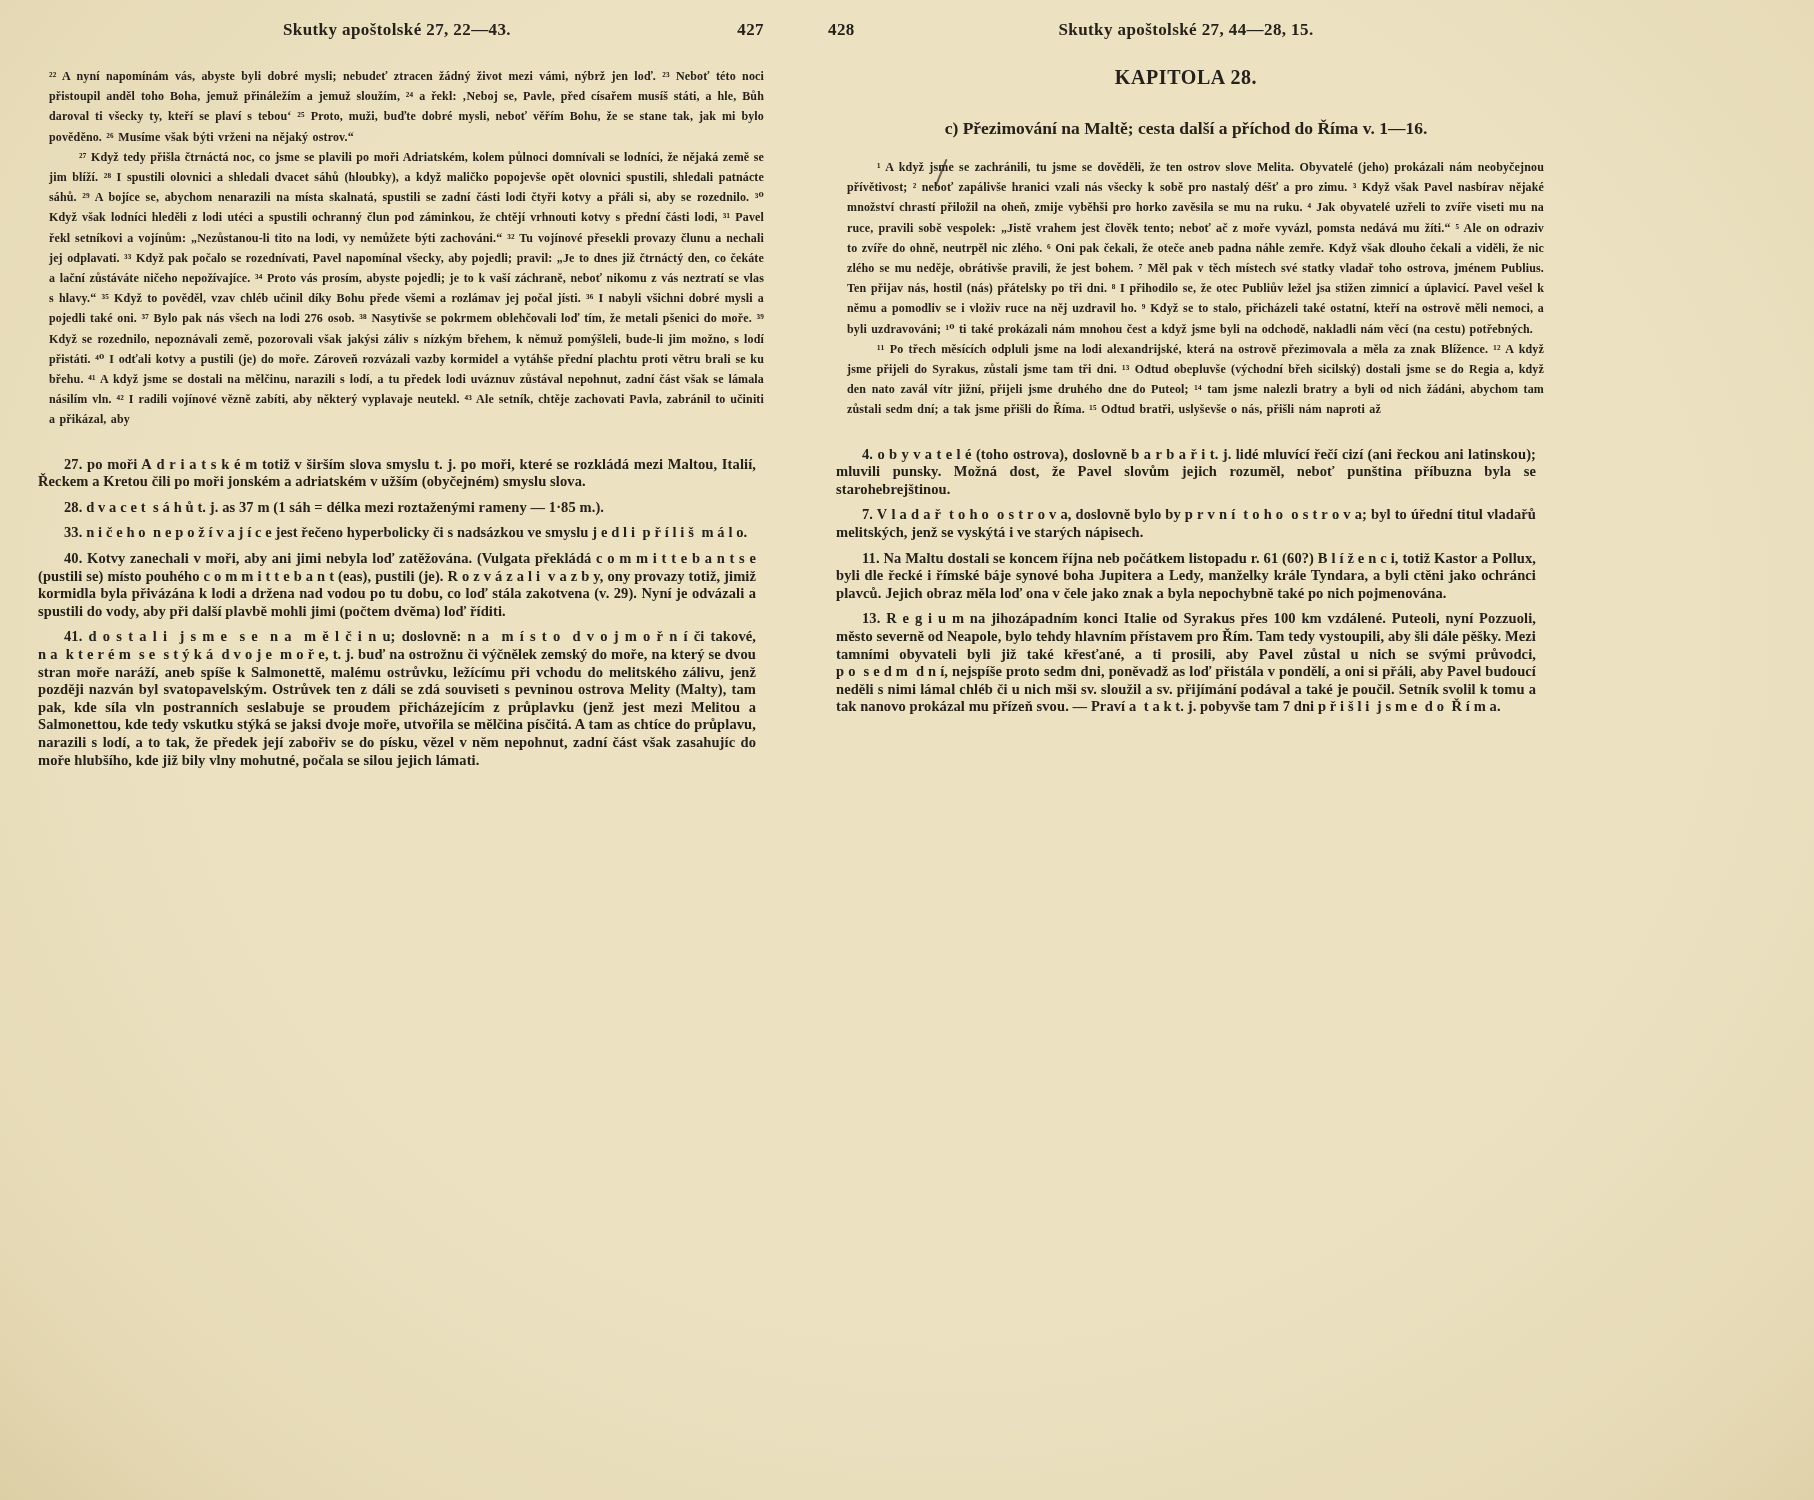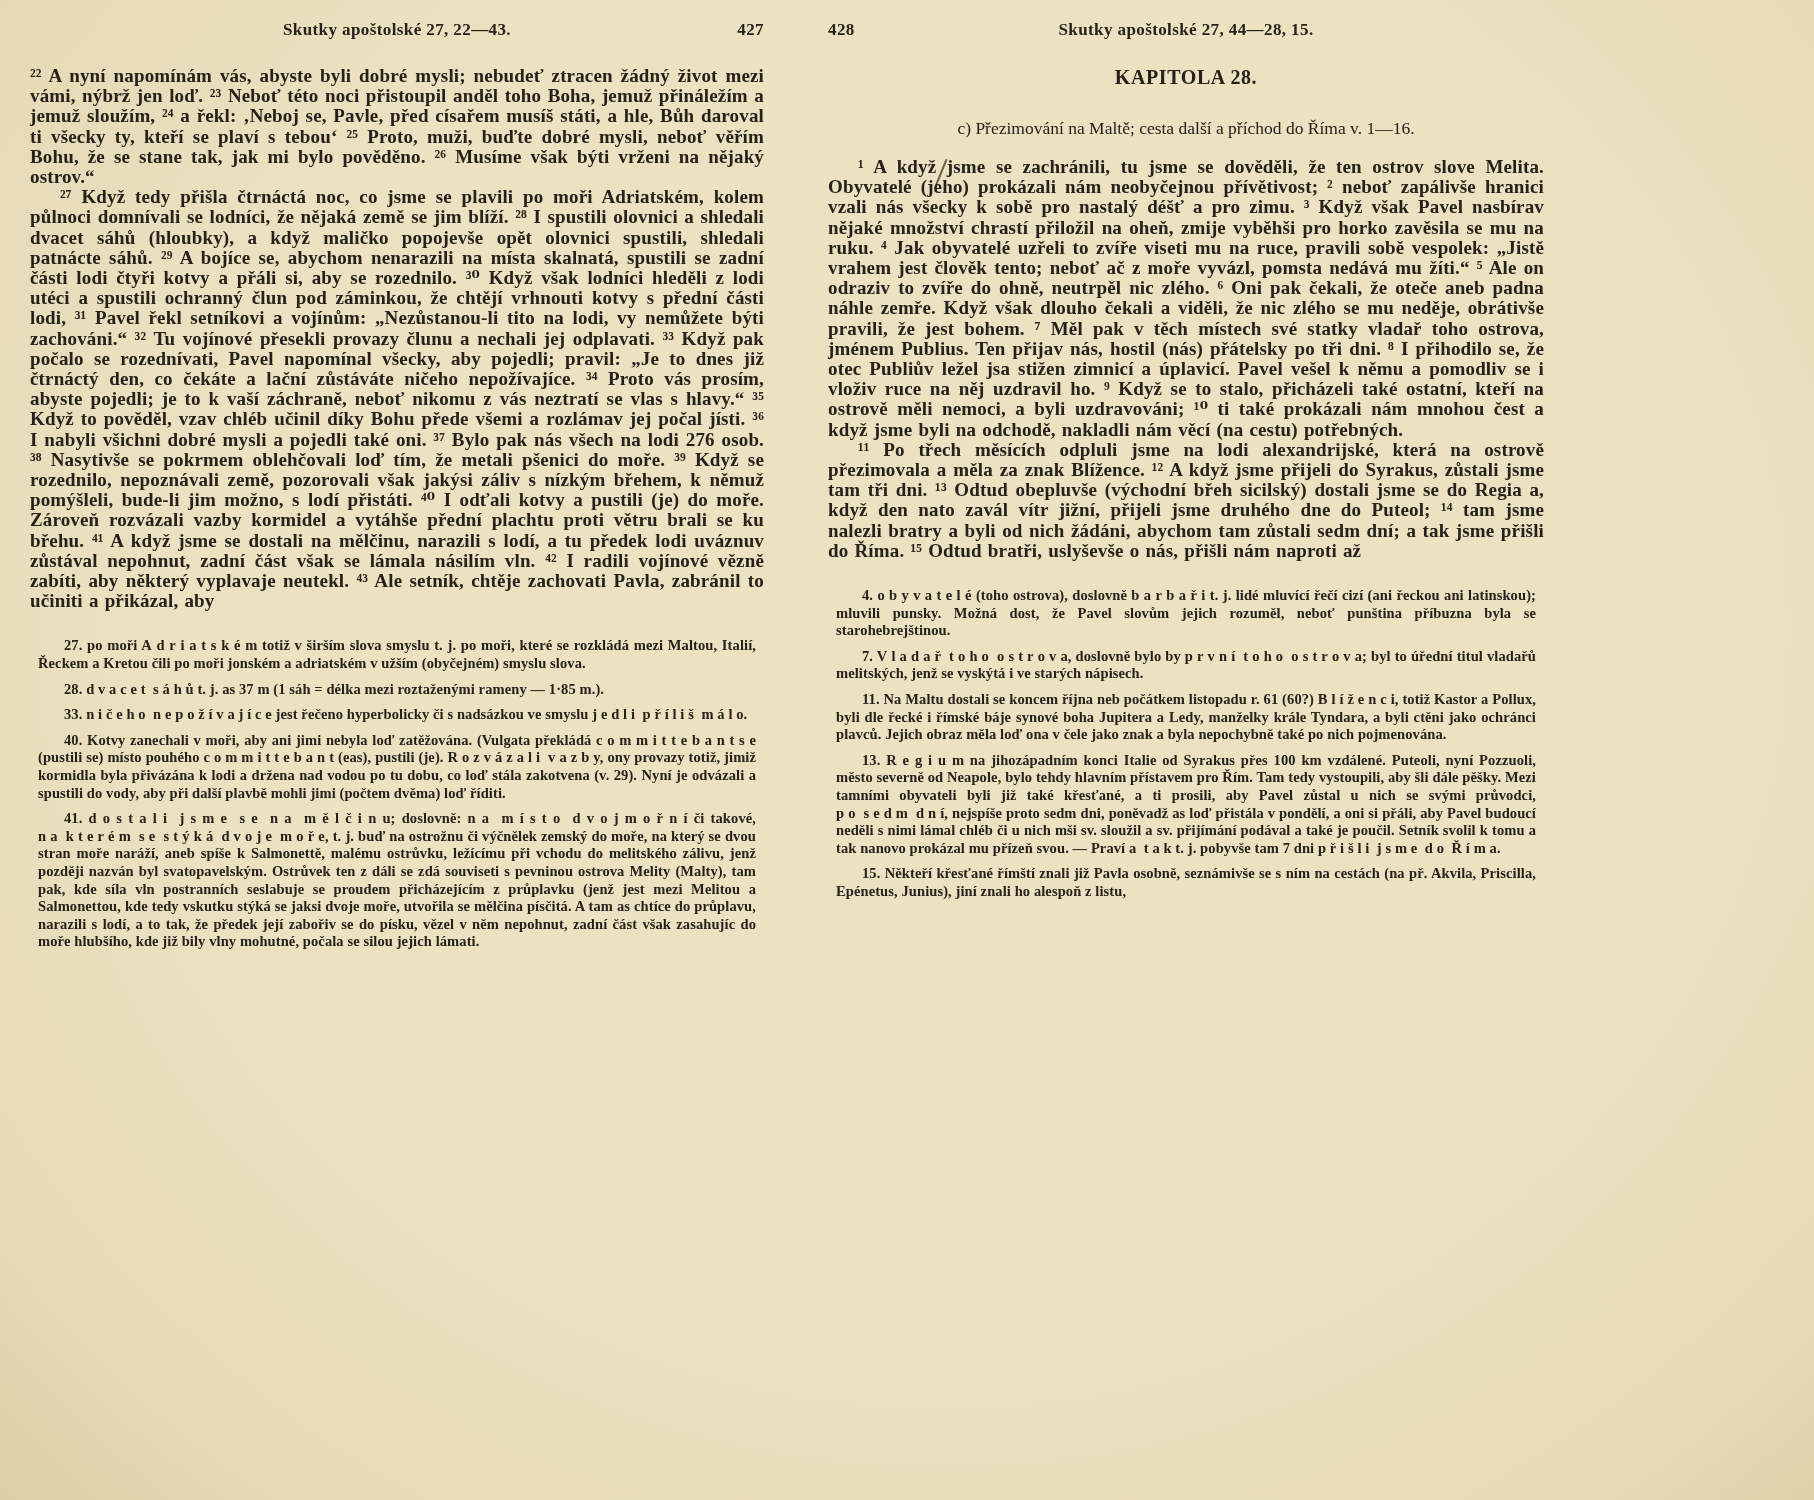--- a/index.html
+++ b/index.html
@@ -20,32 +20,32 @@
     display: flex; align-items: baseline;
     font-size: 17px; font-weight: 700; letter-spacing: .4px;
     margin-bottom: 26px;
     font-family: Liberation Serif, serif;
   }
   .rh-cell { flex: 1; }
   .rh-cell.center { flex: 2.6; text-align: center; }
   .rh-cell.right  { text-align: right; }
 
   .body-text {
-    font-size: 19px; line-height: 20.2px; font-weight: 700;
-    text-align: justify; letter-spacing: .15px; word-spacing: 1.2px;
+    font-size: 12px; line-height: 20.2px; font-weight: 700;
+    text-align: justify; letter-spacing: .15px; word-spacing: 1.2px; margin-left: 19px;
   }
   .para { margin: 0; text-indent: 30px; }
   .para.noindent { text-indent: 0; }
 
   .chapter-heading {
     font-size: 20px; font-weight: 700; text-align: center;
     letter-spacing: .6px; margin: 26px 0 29px 0;
   }
   .section-heading {
-    font-size: 17.5px; font-weight: 400; text-align: center;
+    font-size: 17.5px; font-weight: 700; text-align: center;
     margin: 1px 0 18px 0;
   }
 
   .footnotes {
     margin-top: 26px;
     font-size: 14.5px; line-height: 17.6px; font-weight: 700;
     text-align: justify; letter-spacing: .1px;
   }
   .footnote { margin: 8px; text-indent: 26px; }
 
@@ -98,17 +98,16 @@
     <div class="body-text">
         <p class="para">¹ A když jsme se zachránili, tu jsme se dověděli, že ten ostrov slove Melita. Obyvatelé (jeho) prokázali nám neobyčejnou přívětivost; ² neboť zapálivše hranici vzali nás všecky k sobě pro nastalý déšť a pro zimu. ³ Když však Pavel nasbírav nějaké množství chrastí přiložil na oheň, zmije vyběhši pro horko zavěsila se mu na ruku. ⁴ Jak obyvatelé uzřeli to zvíře viseti mu na ruce, pravili sobě vespolek: „Jistě vrahem jest člověk tento; neboť ač z moře vyvázl, pomsta nedává mu žíti.“ ⁵ Ale on odraziv to zvíře do ohně, neutrpěl nic zlého. ⁶ Oni pak čekali, že oteče aneb padna náhle zemře. Když však dlouho čekali a viděli, že nic zlého se mu neděje, obrátivše pravili, že jest bohem. ⁷ Měl pak v těch místech své statky vladař toho ostrova, jménem Publius. Ten přijav nás, hostil (nás) přátelsky po tři dni. ⁸ I přihodilo se, že otec Publiův ležel jsa stižen zimnicí a úplavicí. Pavel vešel k němu a pomodliv se i vloživ ruce na něj uzdravil ho. ⁹ Když se to stalo, přicházeli také ostatní, kteří na ostrově měli nemoci, a byli uzdravováni; ¹⁰ ti také prokázali nám mnohou čest a když jsme byli na odchodě, nakladli nám věcí (na cestu) potřebných.</p>
         <p class="para">¹¹ Po třech měsících odpluli jsme na lodi alexandrijské, která na ostrově přezimovala a měla za znak Blížence. ¹² A když jsme přijeli do Syrakus, zůstali jsme tam tři dni. ¹³ Odtud obepluvše (východní břeh sicilský) dostali jsme se do Regia a, když den nato zavál vítr jižní, přijeli jsme druhého dne do Puteol; ¹⁴ tam jsme nalezli bratry a byli od nich žádáni, abychom tam zůstali sedm dní; a tak jsme přišli do Říma. ¹⁵ Odtud bratři, uslyševše o nás, přišli nám naproti až</p>
       </div>
 
     <div class="footnotes">
         <p class="footnote">4. o&nbsp;b&nbsp;y&nbsp;v&nbsp;a&nbsp;t&nbsp;e&nbsp;l&nbsp;é (toho ostrova), doslovně b&nbsp;a&nbsp;r&nbsp;b&nbsp;a&nbsp;ř&nbsp;i t. j. lidé mluvící řečí cizí (ani řeckou ani latinskou); mluvili punsky. Možná dost, že Pavel slovům jejich rozuměl, neboť punština příbuzna byla se starohebrejštinou.</p>
         <p class="footnote">7. V&nbsp;l&nbsp;a&nbsp;d&nbsp;a&nbsp;ř&nbsp;&nbsp;t&nbsp;o&nbsp;h&nbsp;o&nbsp;&nbsp;o&nbsp;s&nbsp;t&nbsp;r&nbsp;o&nbsp;v&nbsp;a, doslovně bylo by p&nbsp;r&nbsp;v&nbsp;n&nbsp;í&nbsp;&nbsp;t&nbsp;o&nbsp;h&nbsp;o&nbsp;&nbsp;o&nbsp;s&nbsp;t&nbsp;r&nbsp;o&nbsp;v&nbsp;a; byl to úřední titul vladařů melitských, jenž se vyskýtá i ve starých nápisech.</p>
         <p class="footnote">11. Na Maltu dostali se koncem října neb počátkem listopadu r. 61 (60?) B&nbsp;l&nbsp;í&nbsp;ž&nbsp;e&nbsp;n&nbsp;c&nbsp;i, totiž Kastor a Pollux, byli dle řecké i římské báje synové boha Jupitera a Ledy, manželky krále Tyndara, a byli ctěni jako ochránci plavců. Jejich obraz měla loď ona v čele jako znak a byla nepochybně také po nich pojmenována.</p>
         <p class="footnote">13. R&nbsp;e&nbsp;g&nbsp;i&nbsp;u&nbsp;m na jihozápadním konci Italie od Syrakus přes 100 km vzdálené. Puteoli, nyní Pozzuoli, město severně od Neapole, bylo tehdy hlavním přístavem pro Řím. Tam tedy vystoupili, aby šli dále pěšky. Mezi tamními obyvateli byli již také křesťané, a ti prosili, aby Pavel zůstal u nich se svými průvodci, p&nbsp;o&nbsp;&nbsp;s&nbsp;e&nbsp;d&nbsp;m&nbsp;&nbsp;d&nbsp;n&nbsp;í, nejspíše proto sedm dni, poněvadž as loď přistála v pondělí, a oni si přáli, aby Pavel budoucí neděli s nimi lámal chléb či u nich mši sv. sloužil a sv. přijímání podával a také je poučil. Setník svolil k tomu a tak nanovo prokázal mu přízeň svou. — Praví a&nbsp;&nbsp;t&nbsp;a&nbsp;k t. j. pobyvše tam 7 dni p&nbsp;ř&nbsp;i&nbsp;š&nbsp;l&nbsp;i&nbsp;&nbsp;j&nbsp;s&nbsp;m&nbsp;e&nbsp;&nbsp;d&nbsp;o&nbsp;&nbsp;Ř&nbsp;í&nbsp;m&nbsp;a.</p>
-        <p class="footnote">15. Někteří křesťané římští znali již Pavla osobně, seznámivše se s ním na cestách (na př. Akvila, Priscilla, Epénetus, Junius), jiní znali ho alespoň z listu,</p>
       </div>
   </section>
 
 </div>
 
 </body></html>

